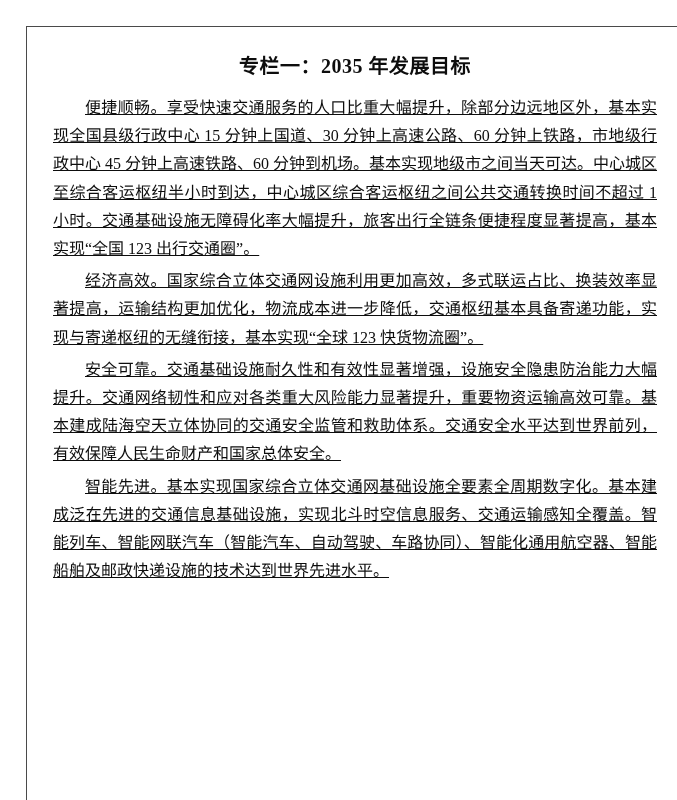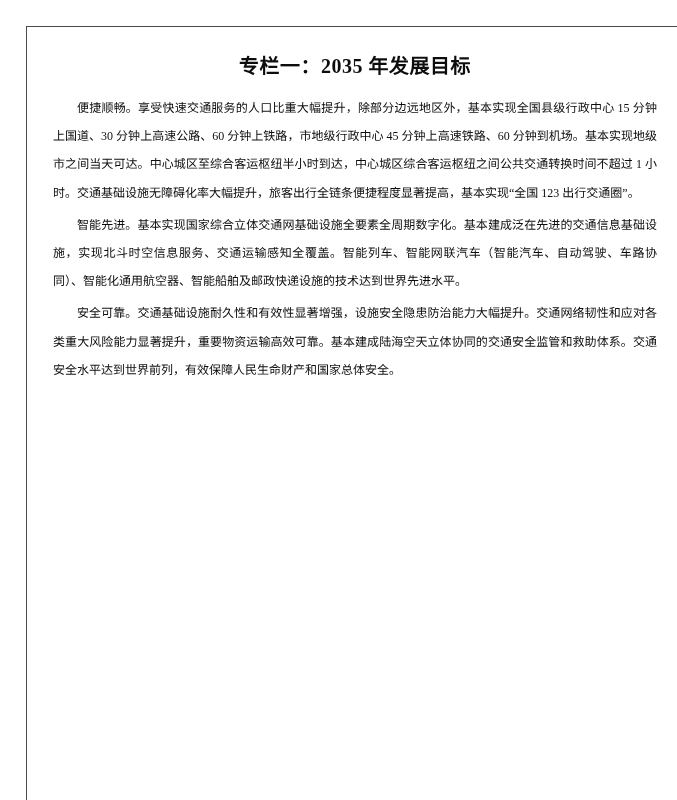--- a/index.html
+++ b/index.html
@@ -35,34 +35,36 @@
   .column-title {
     font-size: 20px;
     line-height: 26px;
     font-weight: bold;
     text-align: center;
     margin: 12px 0 15px 0;
     letter-spacing: 0.5px;
     color: var(--text-color);
   }
   .column-body p {
-    font-size: 12px;
+    font-size: 16px;
     line-height: 28.2px;
     text-align: justify;
     text-justify: inter-character;
     text-indent: 2em;
     color: var(--text-color);
     word-break: break-all;
+    text-decoration: underline;
   }
 </style>
 </head>
 <body>
 
 <div class="page">
   <div class="column-frame">
     <h1 class="column-title">专栏一：2035 年发展目标</h1>
     <div class="column-body">
       <p>便捷顺畅。享受快速交通服务的人口比重大幅提升，除部分边远地区外，基本实现全国县级行政中心 15 分钟上国道、30 分钟上高速公路、60 分钟上铁路，市地级行政中心 45 分钟上高速铁路、60 分钟到机场。基本实现地级市之间当天可达。中心城区至综合客运枢纽半小时到达，中心城区综合客运枢纽之间公共交通转换时间不超过 1 小时。交通基础设施无障碍化率大幅提升，旅客出行全链条便捷程度显著提高，基本实现“全国 123 出行交通圈”。</p>
+      <p>经济高效。国家综合立体交通网设施利用更加高效，多式联运占比、换装效率显著提高，运输结构更加优化，物流成本进一步降低，交通枢纽基本具备寄递功能，实现与寄递枢纽的无缝衔接，基本实现“全球 123 快货物流圈”。</p>
+      <p>安全可靠。交通基础设施耐久性和有效性显著增强，设施安全隐患防治能力大幅提升。交通网络韧性和应对各类重大风险能力显著提升，重要物资运输高效可靠。基本建成陆海空天立体协同的交通安全监管和救助体系。交通安全水平达到世界前列，有效保障人民生命财产和国家总体安全。</p>
       <p>智能先进。基本实现国家综合立体交通网基础设施全要素全周期数字化。基本建成泛在先进的交通信息基础设施，实现北斗时空信息服务、交通运输感知全覆盖。智能列车、智能网联汽车（智能汽车、自动驾驶、车路协同）、智能化通用航空器、智能船舶及邮政快递设施的技术达到世界先进水平。</p>
-      <p>安全可靠。交通基础设施耐久性和有效性显著增强，设施安全隐患防治能力大幅提升。交通网络韧性和应对各类重大风险能力显著提升，重要物资运输高效可靠。基本建成陆海空天立体协同的交通安全监管和救助体系。交通安全水平达到世界前列，有效保障人民生命财产和国家总体安全。</p>
     </div>
   </div>
 </div>
 
 </body></html>

